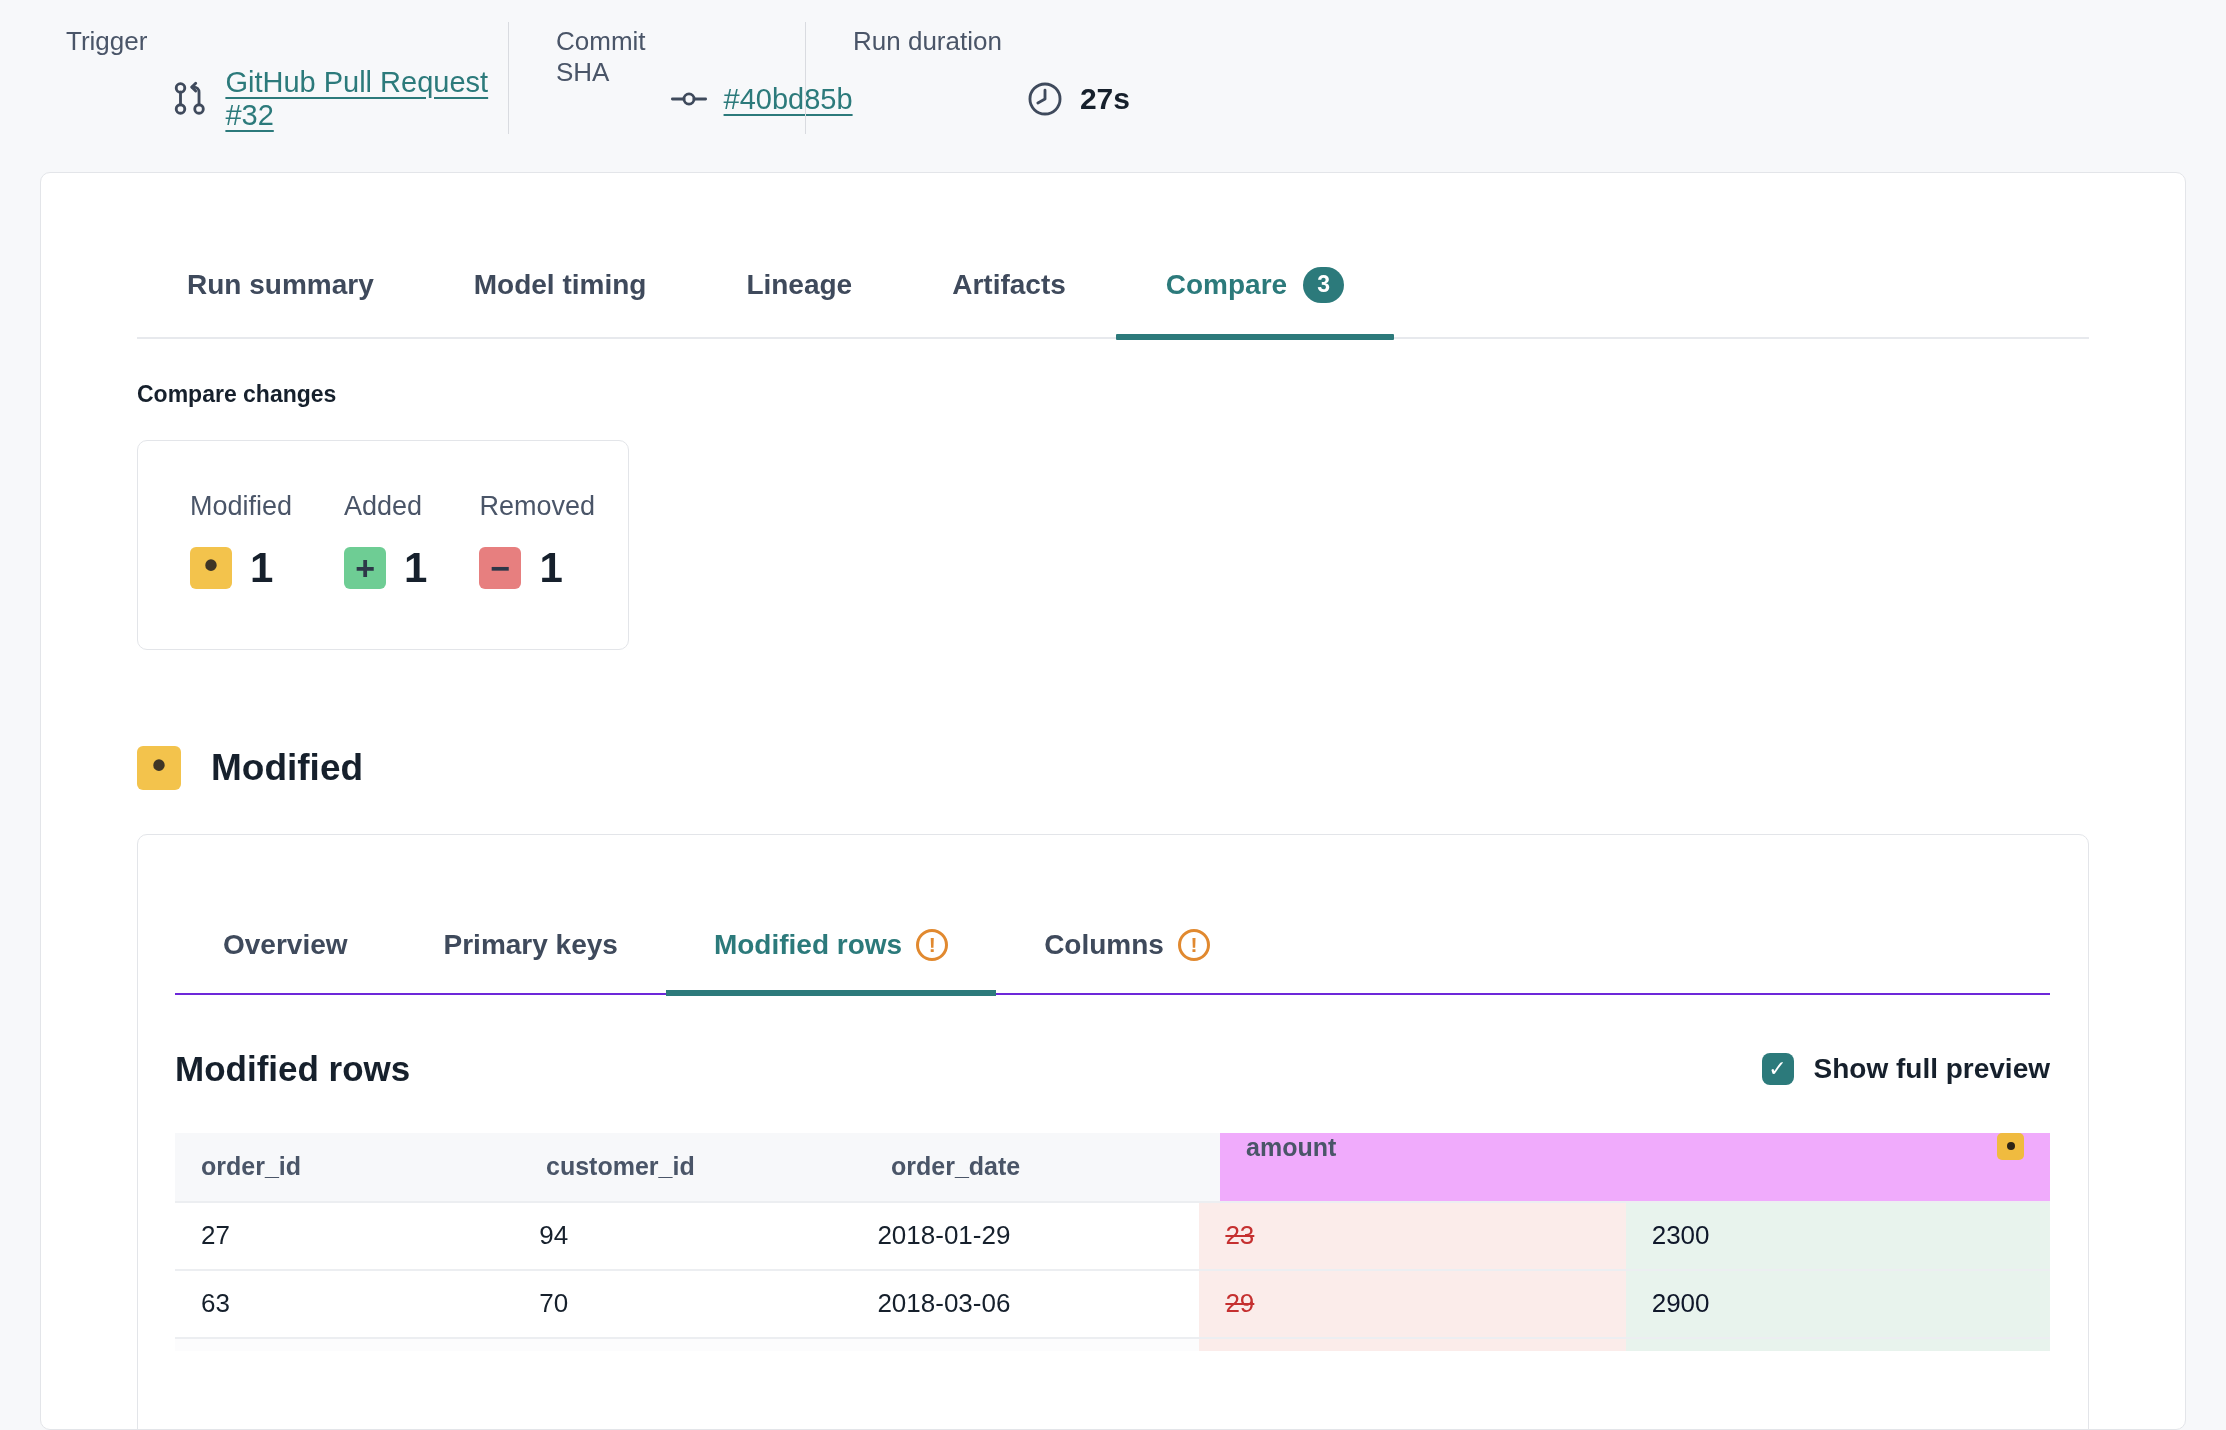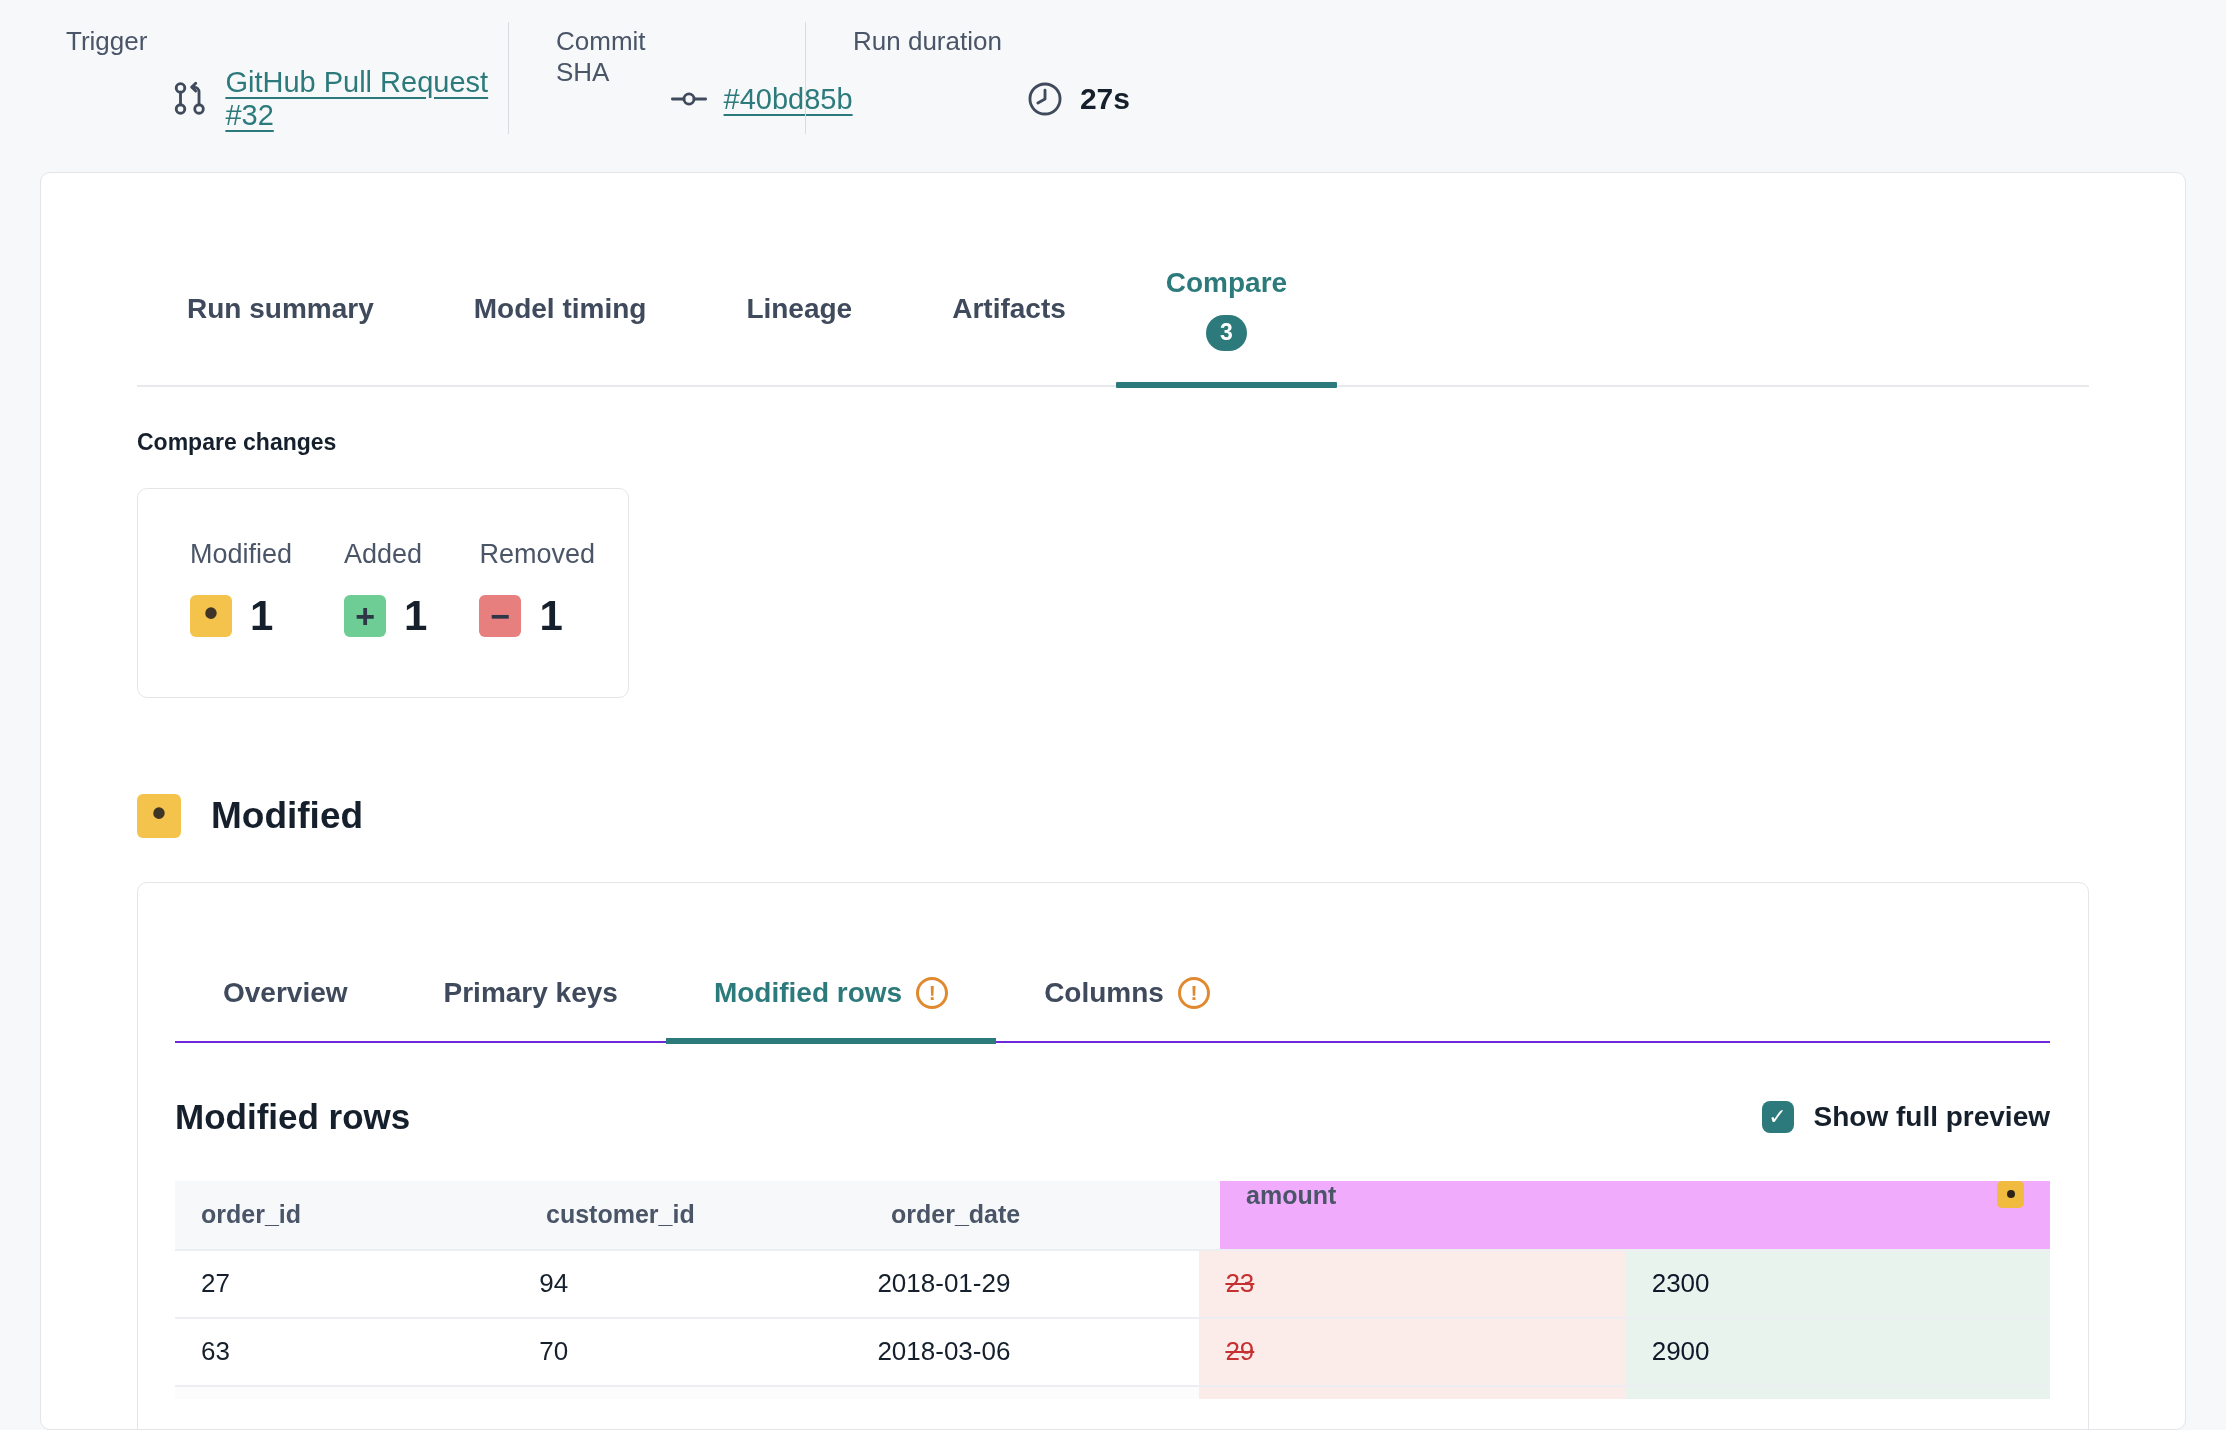--- a/index.html
+++ b/index.html
@@ -26,21 +26,21 @@
 
   
   .main-card {
     margin: 0 40px; background: #ffffff; border: 1px solid #e3e5e9;
     border-radius: 10px; height: 1258px; padding: 0 96px; overflow: hidden;
   }
   
   .tab-strip { display: flex; border-bottom: 2px solid #e7e9ed; padding-top: 94px; }
   .tab { display: inline-flex; align-items: center; gap: 16px; padding: 0 50px 34px;
          font-size: 28px; font-weight: 600; color: #3f4a5c; position: relative; cursor: pointer; }
-  .tab.active { color: #2c7a7b; font-weight: 700; flex-direction: column; }
+  .tab.active { color: #2c7a7b; font-weight: 700; }
   .tab.active::after { content: ""; position: absolute; left: 0; right: 0; bottom: -3px; height: 6px; background: #2c7a7b; border-radius: 1px; }
   .tab-badge { background: #2c7a7b; color: #fff; font-size: 23px; font-weight: 700;
                padding: 4px 14px; border-radius: 999px; line-height: 1.2; }
 
   .section-title { font-size: 23px; font-weight: 700; margin-top: 42px; color: #16202c; }
 
   
   .stats-card { margin-top: 32px; width: 492px; height: 210px; border: 1px solid #e3e5e9;
                 border-radius: 10px; display: flex; gap: 52px; padding: 50px 0 0 52px; }
   .stat { display: flex; flex-direction: column; }

